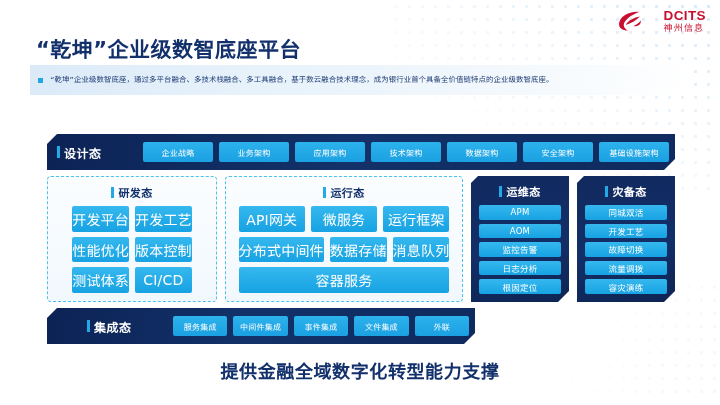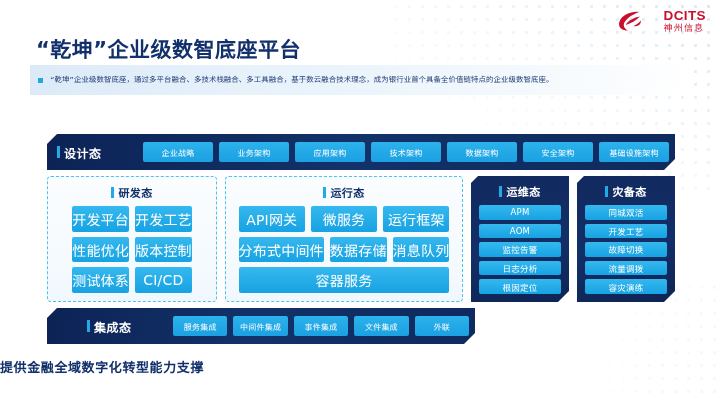--- a/index.html
+++ b/index.html
@@ -262,22 +262,22 @@
 
   
   .ribbon-integration { margin-top: 6px; }
 
   
   .footer-caption {
     position: absolute;
     left: 0;
     right: 0;
     top: 357px;
-    text-align: left;
-    font-size: 13px;
+    text-align: center;
+    font-size: 18px;
     font-weight: bold;
     color: #12306b;
     font-family: "DejaVu Sans", sans-serif;
     letter-spacing: .6px;
   }
 </style>
 </head>
 <body>
 
 <div class="bg-root">

